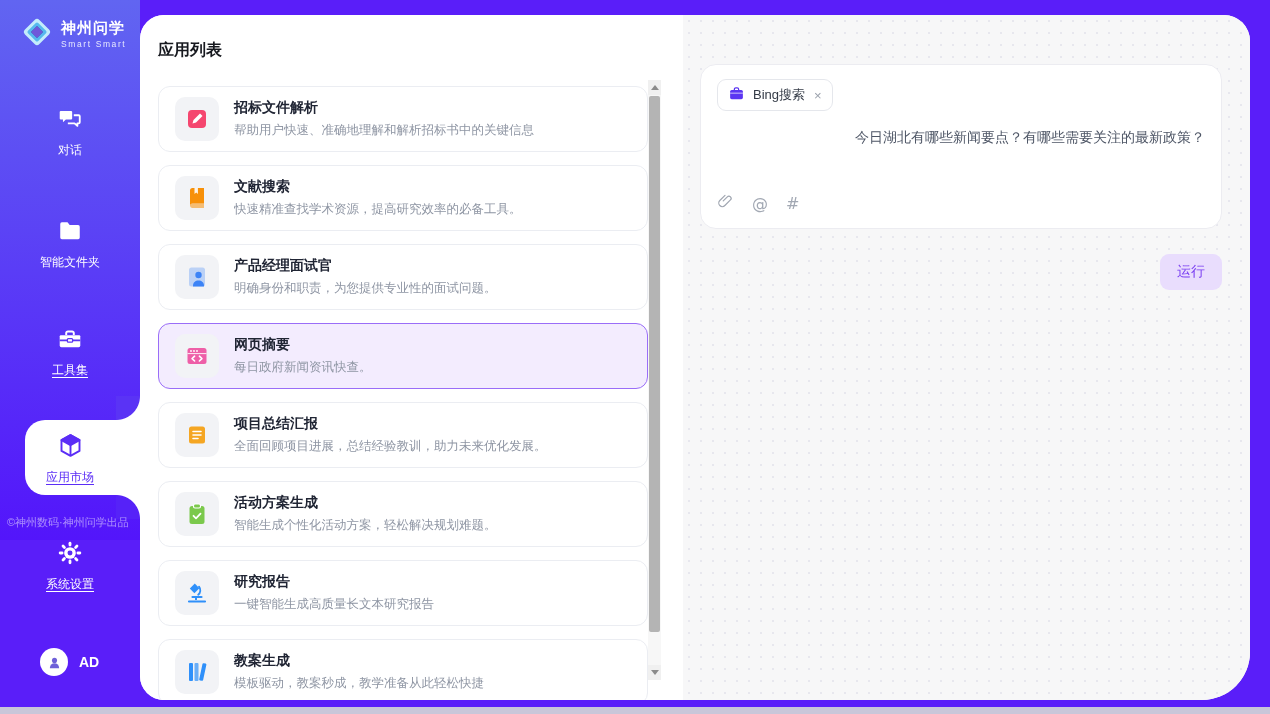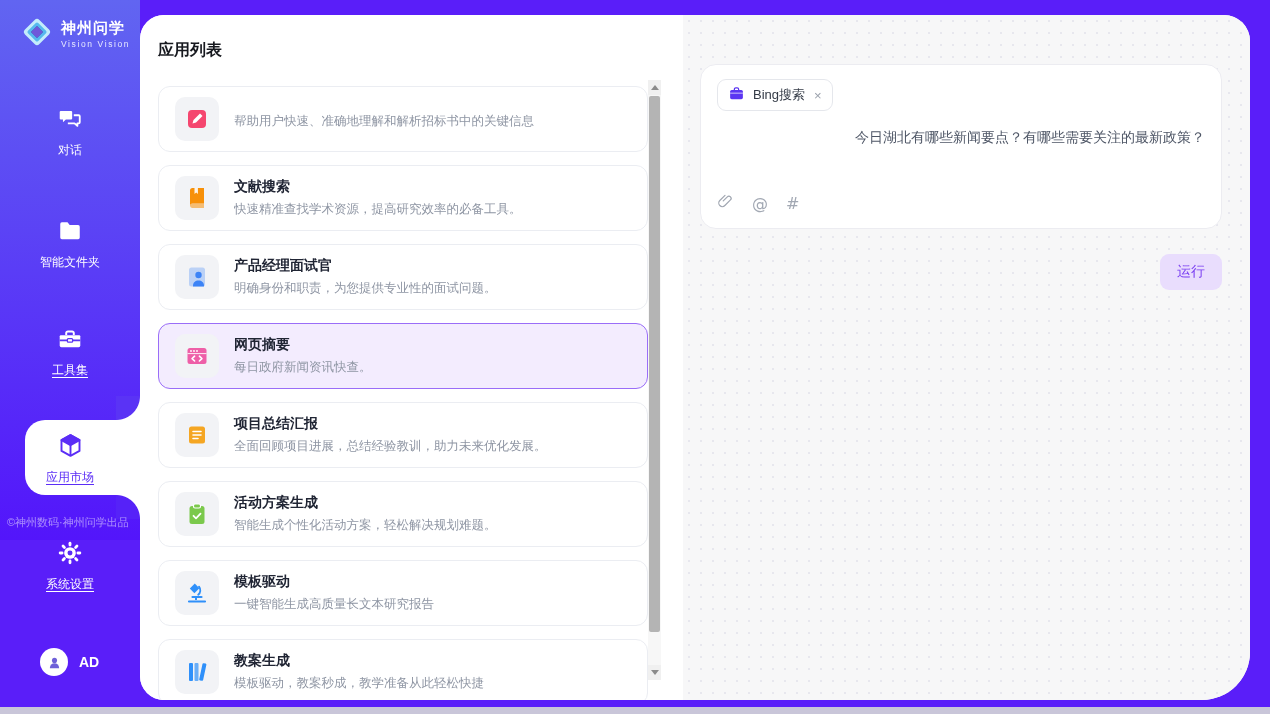--- a/index.html
+++ b/index.html
@@ -96,21 +96,21 @@
         <g transform="rotate(45 20 20)">
           <rect x="8" y="8" width="24" height="24" rx="4" fill="#c3ecfb"></rect>
           <rect x="11.5" y="11.5" width="17" height="17" rx="2" fill="#56b8ee"></rect>
           <rect x="15" y="15" width="10" height="10" fill="#2c3f8f"></rect>
         </g>
         <polygon points="20,13 27,20 20,27 13,20" fill="#7b5de8" opacity="0.85"></polygon>
       </svg>
     </span>
     <span class="logo-text">
       <span class="t1">神州问学</span>
-      <span class="t2" style="display:block">Vision Vision</span>
+      <span class="t2" style="display:block">Smart Smart</span>
     </span>
   </div>
 
   <div class="nav-bubble"></div>
 
   <div class="nav-item" style="top:106px">
     <span>
       <svg width="26" height="26" viewBox="0 0 24 24">
         <path d="M3.5 4.5h9.5a1 1 0 011 1v6a1 1 0 01-1 1H8.2l-2.7 2.6v-2.6H3.5a1 1 0 01-1-1v-6a1 1 0 011-1z" fill="#fff"></path>
         <path d="M15.5 8.5H20a1 1 0 011 1v5.5a1 1 0 01-1 1h-1.2v2.4l-2.6-2.4H10" fill="none" stroke="#fff" stroke-width="1.7" stroke-linejoin="round"></path>
@@ -190,20 +190,21 @@
     <div class="panel-title">应用列表</div>
 
     <div class="card">
       <span class="tile" style="color: rgb(245, 70, 111);">
         <svg viewBox="0 0 24 24">
             <rect x="3" y="3" width="18" height="18" rx="4" fill="currentColor"></rect>
             <path d="M7.5 16.5l1-3.5 6.5-6.5 2.5 2.5-6.5 6.5-3.5 1z" fill="#fff"></path>
           </svg>
       </span>
       <span style="min-width:0">
+        <span class="card-title" style="display:block">招标文件解析</span>
         <span class="card-desc" style="display:block">帮助用户快速、准确地理解和解析招标书中的关键信息</span>
       </span>
     </div>
 
     <div class="card">
       <span class="tile" style="color: rgb(247, 144, 9);">
         <svg viewBox="0 0 24 24">
             <path fill="currentColor" d="M5 4.5A2.5 2.5 0 017.5 2H19v15.5H7.5A2.5 2.5 0 005 20V4.5z"></path>
             <path fill="currentColor" opacity="0.55" d="M5 20a2.5 2.5 0 012.5-2.5H19V22H7.5A2.5 2.5 0 015 20z"></path>
             <path d="M9.5 2h3.4v6l-1.7-1.4L9.5 8V2z" fill="#fff" opacity="0.9"></path>
@@ -276,21 +277,21 @@
     <div class="card">
       <span class="tile" style="color: rgb(47, 144, 250);">
         <svg viewBox="0 0 24 24">
             <path d="M9.8 2.6l4.6 4.6-5 5-4.6-4.6 5-5z" fill="currentColor"></path>
             <path d="M13.2 13.8a5.8 5.8 0 00.8-8.2" stroke="currentColor" stroke-width="1.8" fill="none" stroke-linecap="round"></path>
             <path d="M7.5 16h9M4 20.5h16" stroke="currentColor" stroke-width="2.2" stroke-linecap="round"></path>
             <path d="M11 16v3" stroke="currentColor" stroke-width="2"></path>
           </svg>
       </span>
       <span style="min-width:0">
-        <span class="card-title" style="display:block">模板驱动</span>
+        <span class="card-title" style="display:block">研究报告</span>
         <span class="card-desc" style="display:block">一键智能生成高质量长文本研究报告</span>
       </span>
     </div>
 
     <div class="card">
       <span class="tile" style="color: rgb(47, 144, 250);">
         <svg viewBox="0 0 24 24">
             <rect x="4" y="3" width="4" height="18" rx="1" fill="currentColor"></rect>
             <rect x="9.5" y="3" width="4" height="18" rx="1" fill="currentColor" opacity="0.7"></rect>
             <rect x="15.8" y="3.2" width="4" height="17.6" rx="1" fill="currentColor" transform="rotate(12 17.8 12)"></rect>

